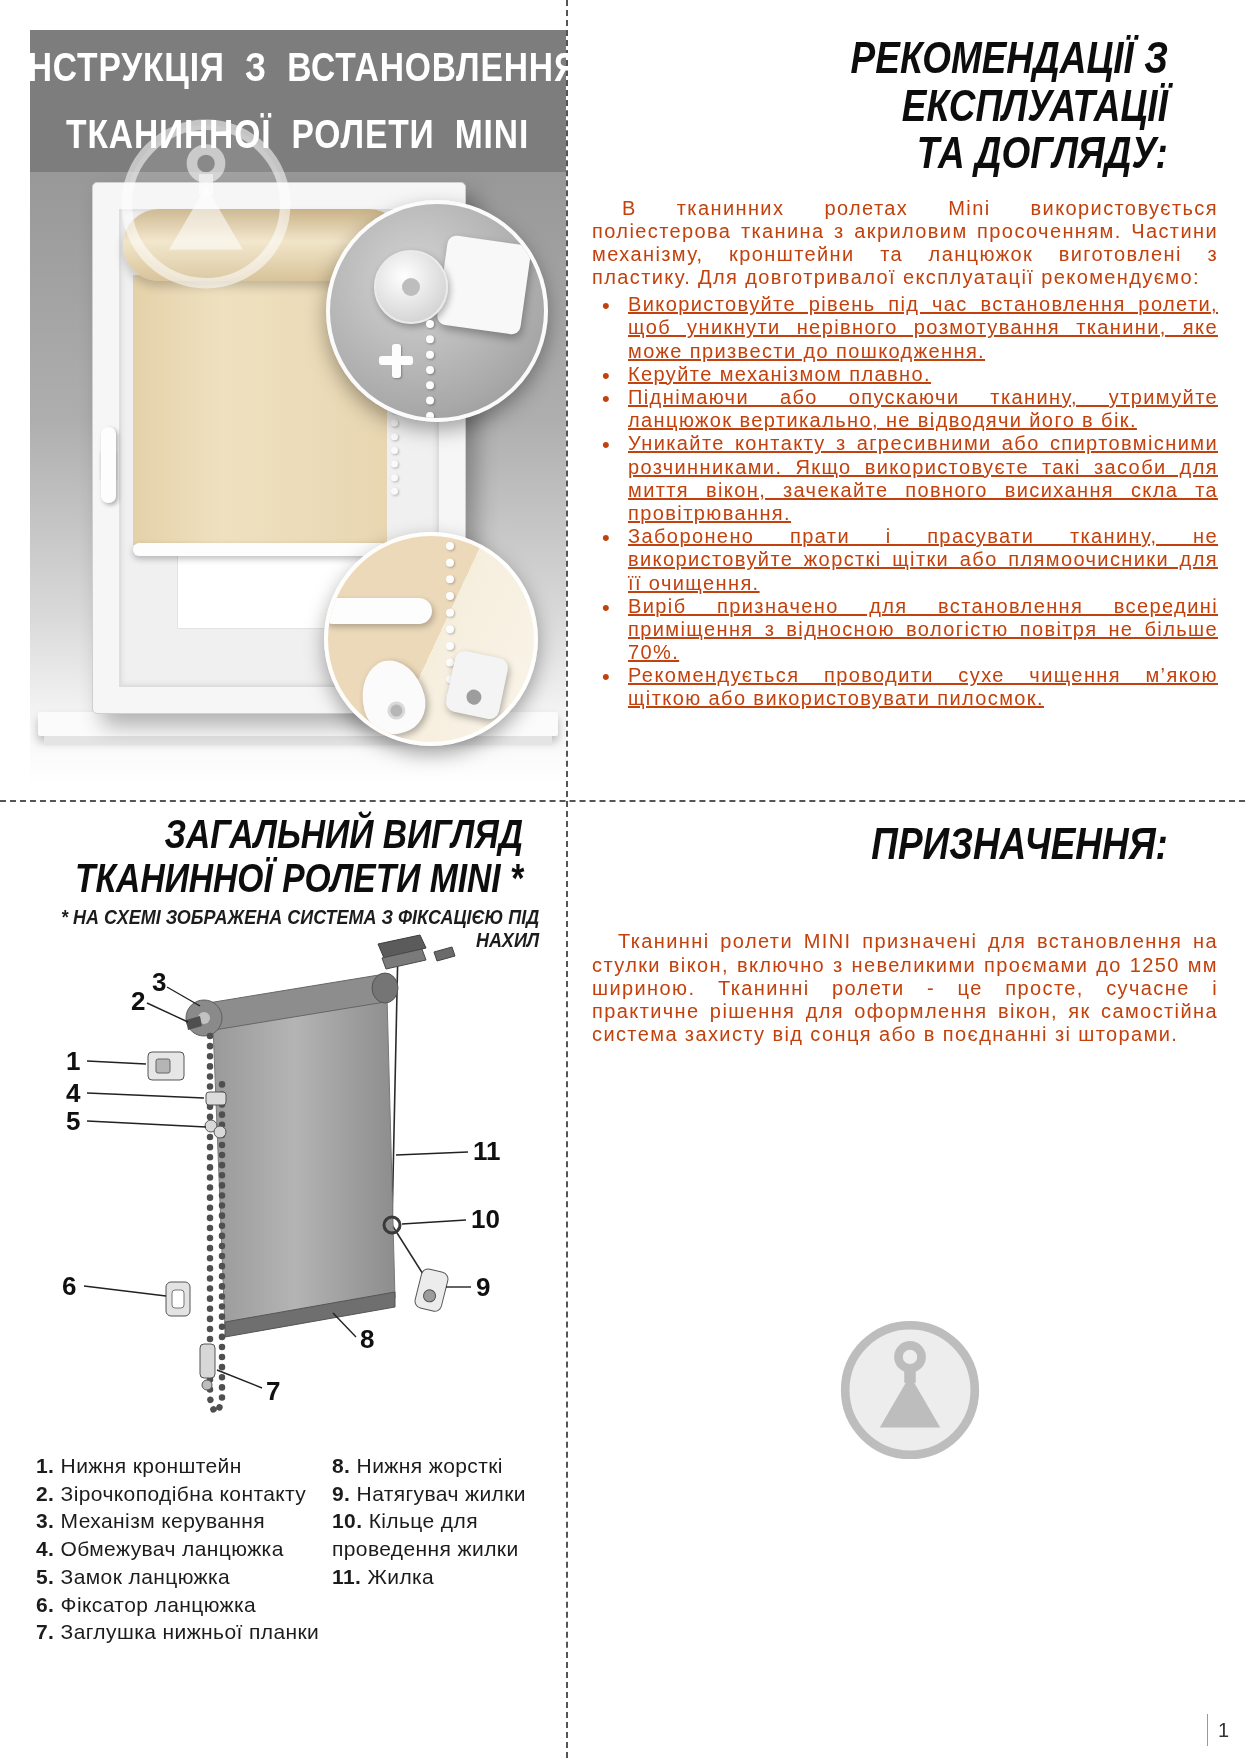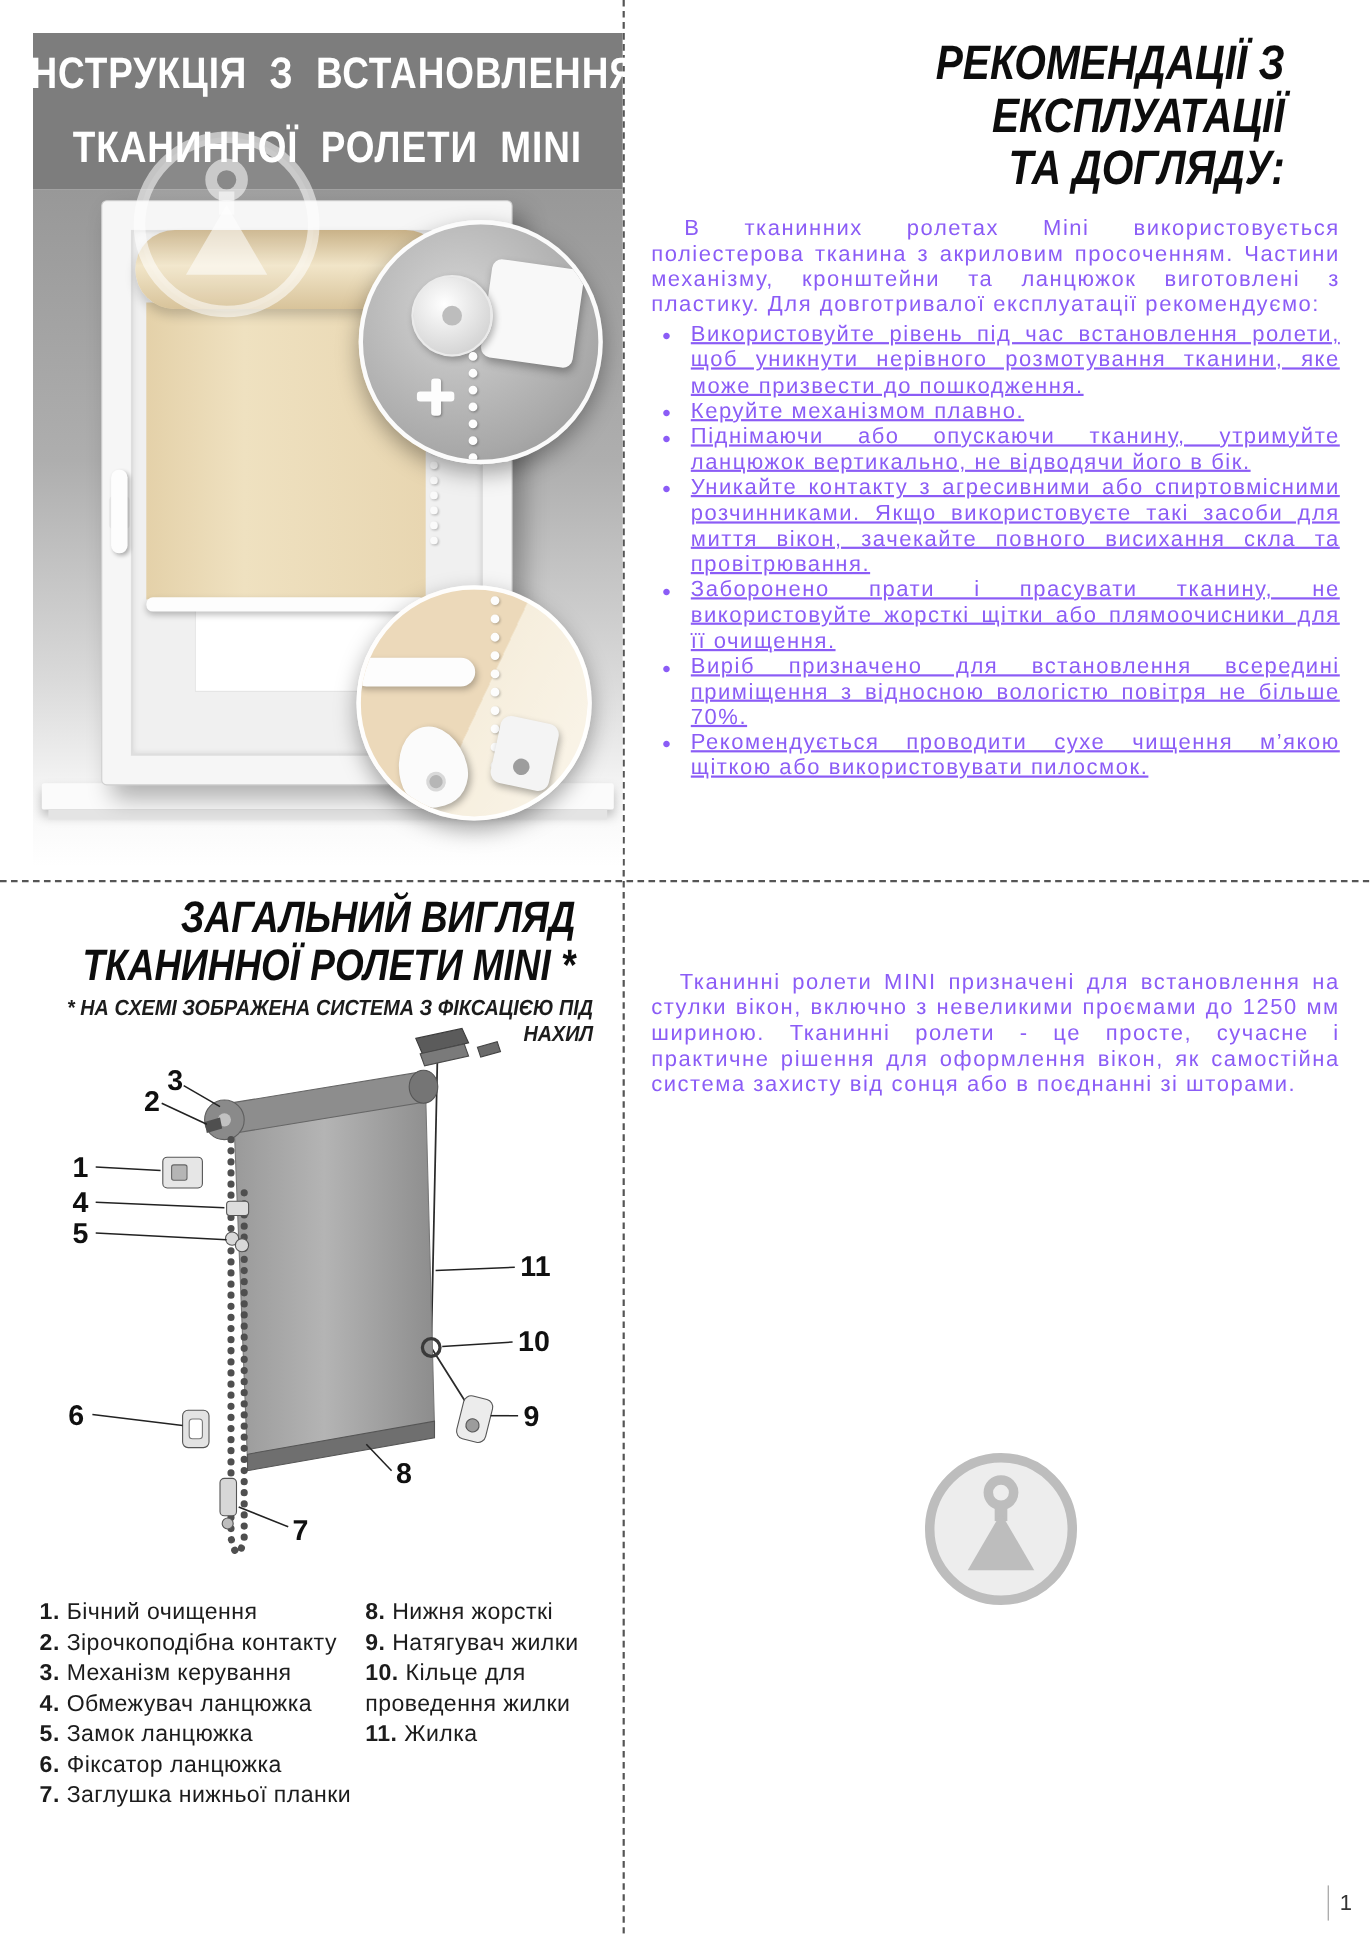--- a/index.html
+++ b/index.html
@@ -63,21 +63,21 @@
   .cb-mount { position:absolute; left:34px; top:124px; width:62px; height:74px; background:#fbfbfb; border-radius:50% 50% 46% 46% / 58% 58% 42% 42%; transform:rotate(-14deg); box-shadow:2px 3px 7px rgba(0,0,0,.3); }
   .cb-mount-screw { position:absolute; left:22px; top:42px; width:18px; height:18px; border-radius:50%; background:#b6b6b6; border:3px solid #d9d9d9; }
 
   .watermark { position:absolute; }
   .wm-top { left:118px; top:116px; width:176px; height:176px; color:rgba(255,255,255,.55); z-index:2; }
   .wm-bottom { left:838px; top:1318px; width:144px; height:144px; color:#bdbdbd; }
 
   
   .care { position:absolute; left:592px; top:34px; width:626px; }
   .care .line { font-size:44px; line-height:1.08; color:#0d0d0d; }
-  .body-text { font-size:20px; line-height:1.16; letter-spacing:1.4px; text-align:justify; color:#8b5cf6; }
+  .body-text { font-size:20px; line-height:1.16; letter-spacing:1.4px; text-align:justify; color:#c2410c; }
   .care .intro { margin-top:20px; text-indent:30px; }
   .bullets { list-style:none; margin-top:4px;text-decoration:underline; }
   .bullets li { position:relative; padding-left:36px; }
   .bullets li::before { content:"•"; position:absolute; left:10px; top:0; font-size:22px; }
 
   .purpose { position:absolute; left:592px; top:820px; width:626px; }
   .purpose .line { font-size:44px; line-height:1.1; color:#0d0d0d; }
   .purpose p { margin-top:62px; text-indent:26px; }
 
   
@@ -257,37 +257,40 @@
       <text x="236" y="470">7</text>
       <text x="330" y="418">8</text>
       <text x="446" y="366">9</text>
       <text x="441" y="298">10</text>
       <text x="443" y="230">11</text>
     </g>
   </svg>
 
   <div class="legend">
     <ul class="col-a">
-      <li><b>1.</b> <span>Бічний очищення</span></li>
+      <li><b>1.</b> <span>Нижня кронштейн</span></li>
       <li><b>2.</b> <span>Зірочкоподібна контакту</span></li>
       <li><b>3.</b> <span>Механізм керування</span></li>
       <li><b>4.</b> <span>Обмежувач ланцюжка</span></li>
       <li><b>5.</b> <span>Замок ланцюжка</span></li>
       <li><b>6.</b> <span>Фіксатор ланцюжка</span></li>
       <li><b>7.</b> <span>Заглушка нижньої планки</span></li>
     </ul>
     <ul class="col-b">
       <li><b>8.</b> <span>Нижня жорсткі</span></li>
       <li><b>9.</b> <span>Натягувач жилки</span></li>
       <li><b>10.</b> <span>Кільце для проведення жилки</span></li>
       <li><b>11.</b> <span>Жилка</span></li>
     </ul>
   </div>
 
   <section class="purpose">
+    <h2 class="center">
+      <span class="line cond">ПРИЗНАЧЕННЯ:</span>
+    </h2>
     <p class="body-text">Тканинні ролети MINI призначені для встановлення на стулки вікон, включно з невеликими проємами до 1250 мм шириною. Тканинні ролети - це просте, сучасне і практичне рішення для оформлення вікон, як самостійна система захисту від сонця або в поєднанні зі шторами.</p>
   </section>
 
   <div class="watermark wm-bottom">
     <svg viewBox="0 0 100 100" width="100%" height="100%">
       <circle cx="50" cy="50" r="45" fill="currentColor" opacity="0.28"></circle>
       <circle cx="50" cy="50" r="45" fill="none" stroke="currentColor" stroke-width="6"></circle>
       <circle cx="50" cy="27" r="8" fill="none" stroke="currentColor" stroke-width="6"></circle>
       <rect x="46" y="33" width="8" height="12" fill="currentColor"></rect>
       <path d="M50 40 L29 76 L71 76 Z" fill="currentColor"></path>

